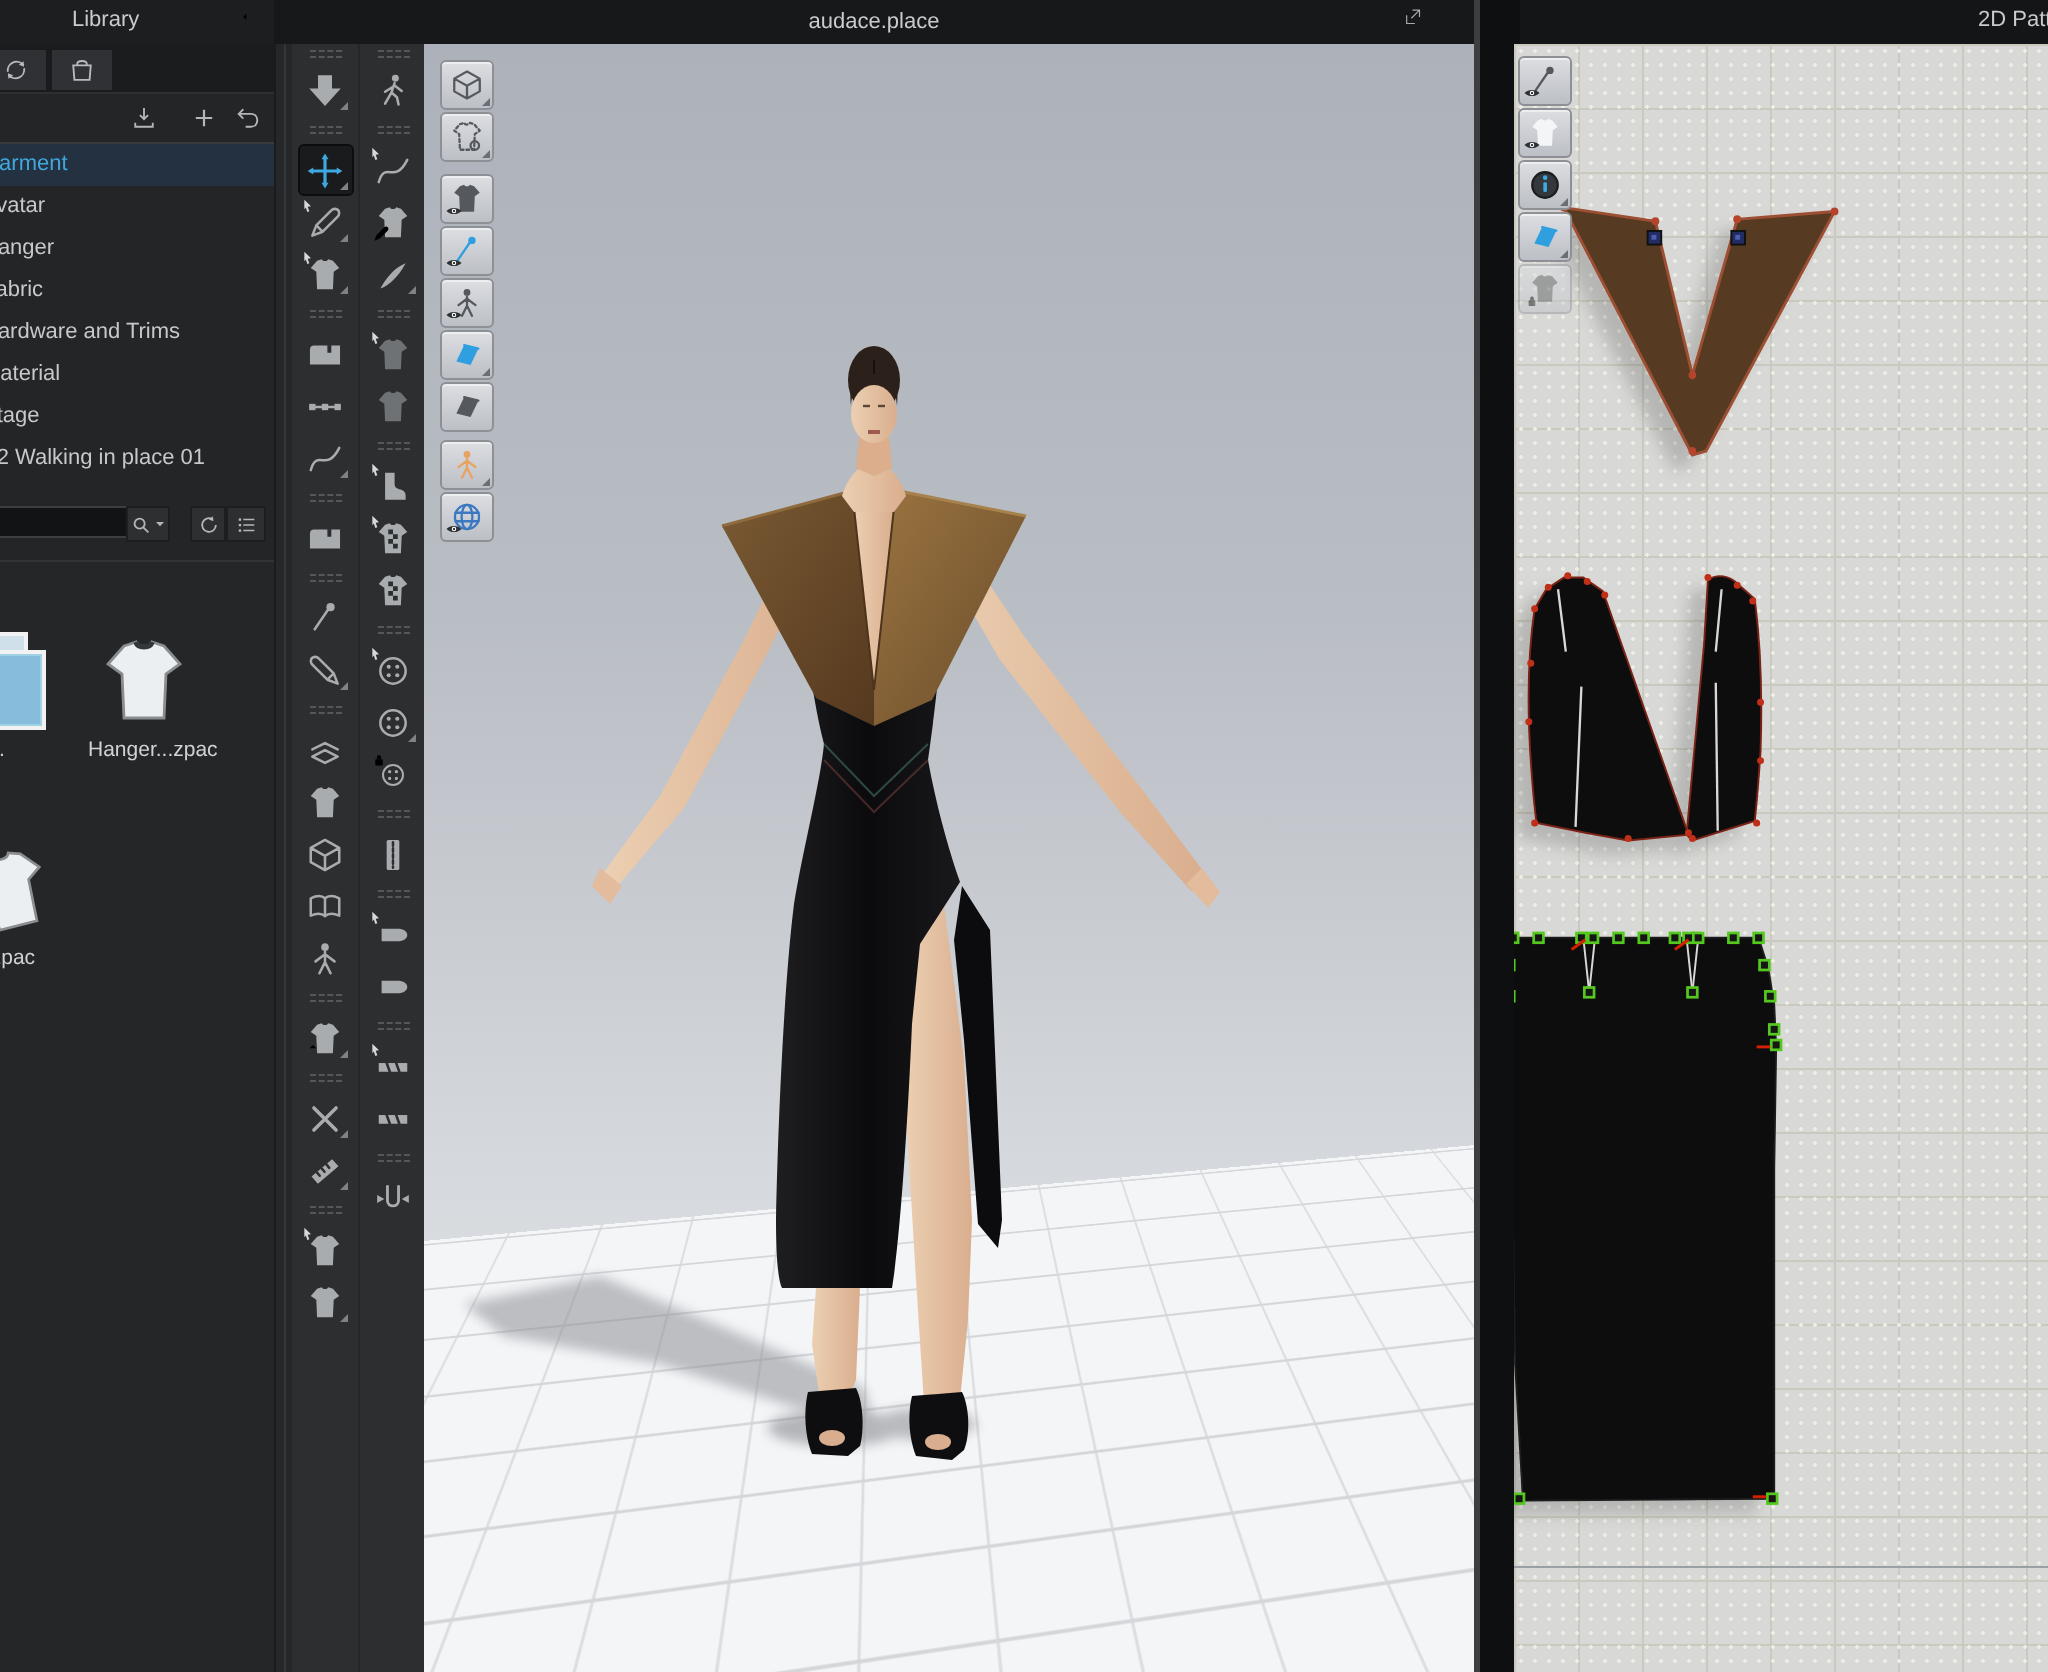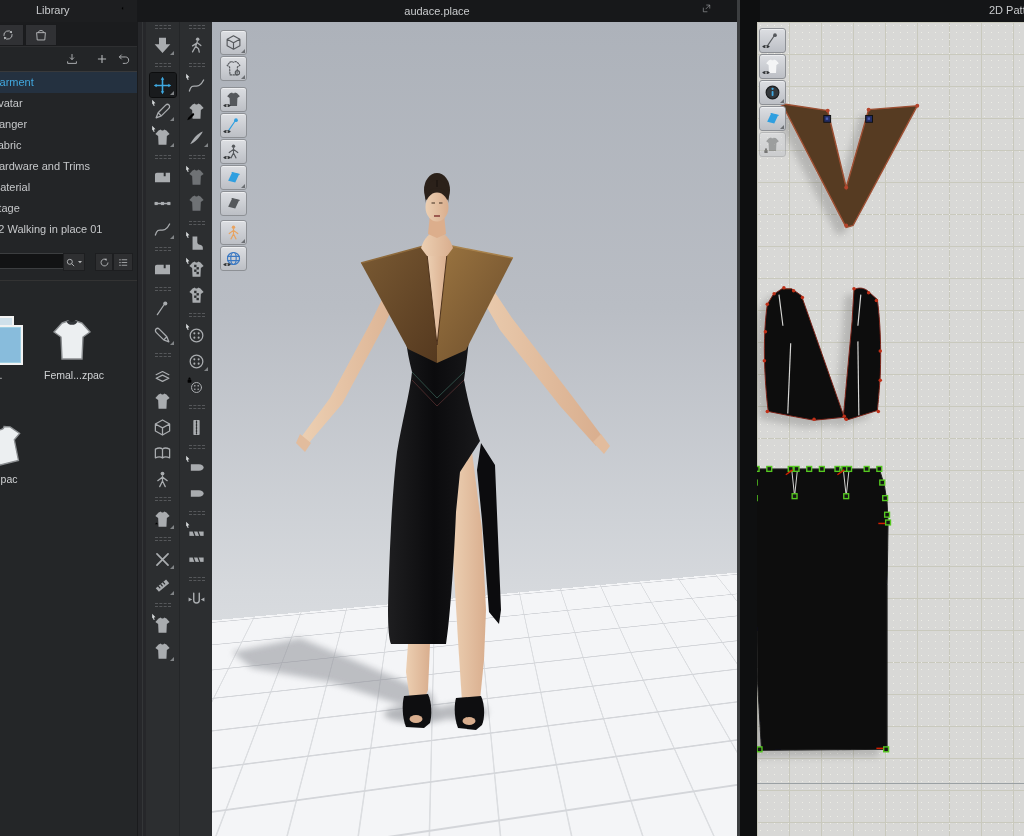--- a/index.html
+++ b/index.html
@@ -352,21 +352,21 @@
         <rect x="13" y="11" width="32" height="38" fill="#9fd0e4" stroke="#f2f2f2" stroke-width="2"></rect>
         <rect x="15" y="13" width="28" height="34" fill="#7fb3d8" opacity=".7"></rect>
       </svg>
       <span>.</span>
     </div>
     <div class="file" style="left:44px;top:32px;width:56px">
       <svg width="48" height="56" viewBox="0 0 24 24">
             <path d="M7,3 L10,2 C10.5,3.6 13.5,3.6 14,2 L17,3 L21,7.5 L17.5,10 L17,21 L7,21 L6.5,10 L3,7.5 Z" fill="#eceff1" stroke="#8a8d90" stroke-width=".7"></path>
             <path d="M10,2 C10.5,3.6 13.5,3.6 14,2" fill="none" stroke="#33363a" stroke-width="1.4"></path>
           </svg>
-      <span>Femal...zpac</span>
+      <span>Hanger...zpac</span>
     </div>
     <div class="file" style="left:-20px;top:138px;width:50px">
       <svg width="46" height="54" viewBox="0 0 24 24" style="transform:rotate(-14deg)">
             <path d="M7,3 L10,2 C10.5,3.6 13.5,3.6 14,2 L17,3 L21,7.5 L17.5,10 L17,21 L7,21 L6.5,10 L3,7.5 Z" fill="#eceff1" stroke="#8a8d90" stroke-width=".7"></path>
           </svg>
       <span>.zpac</span>
     </div>
   </div>
 </aside>
 

